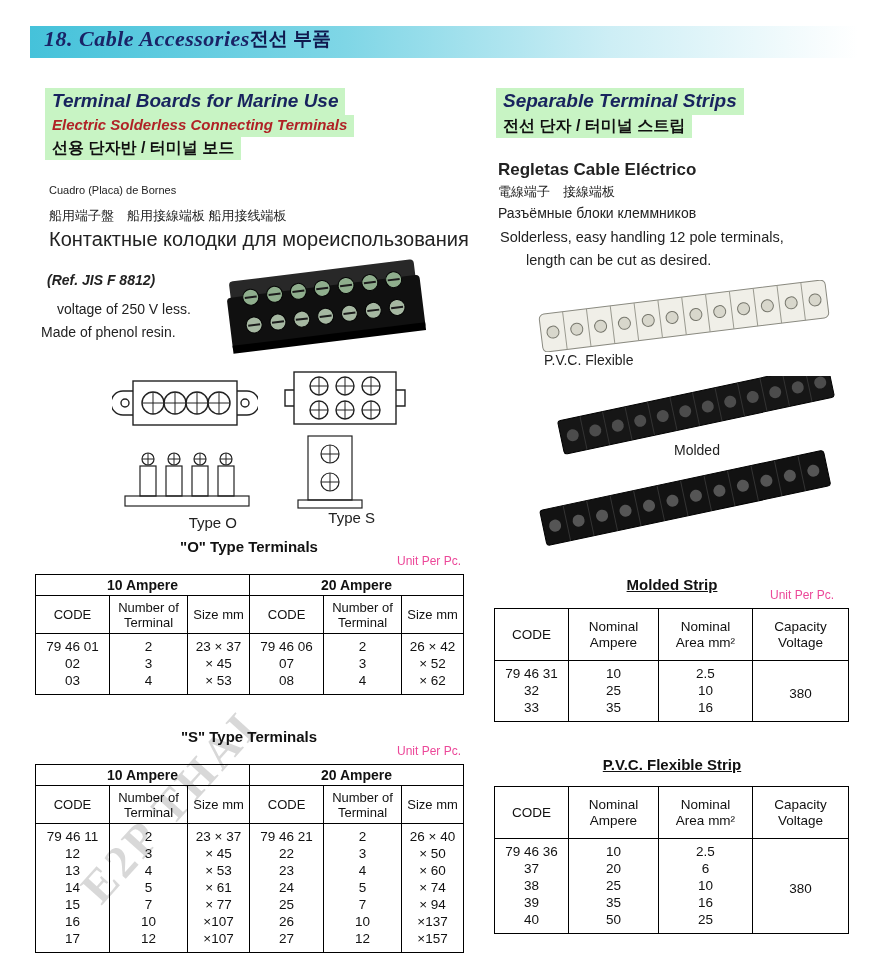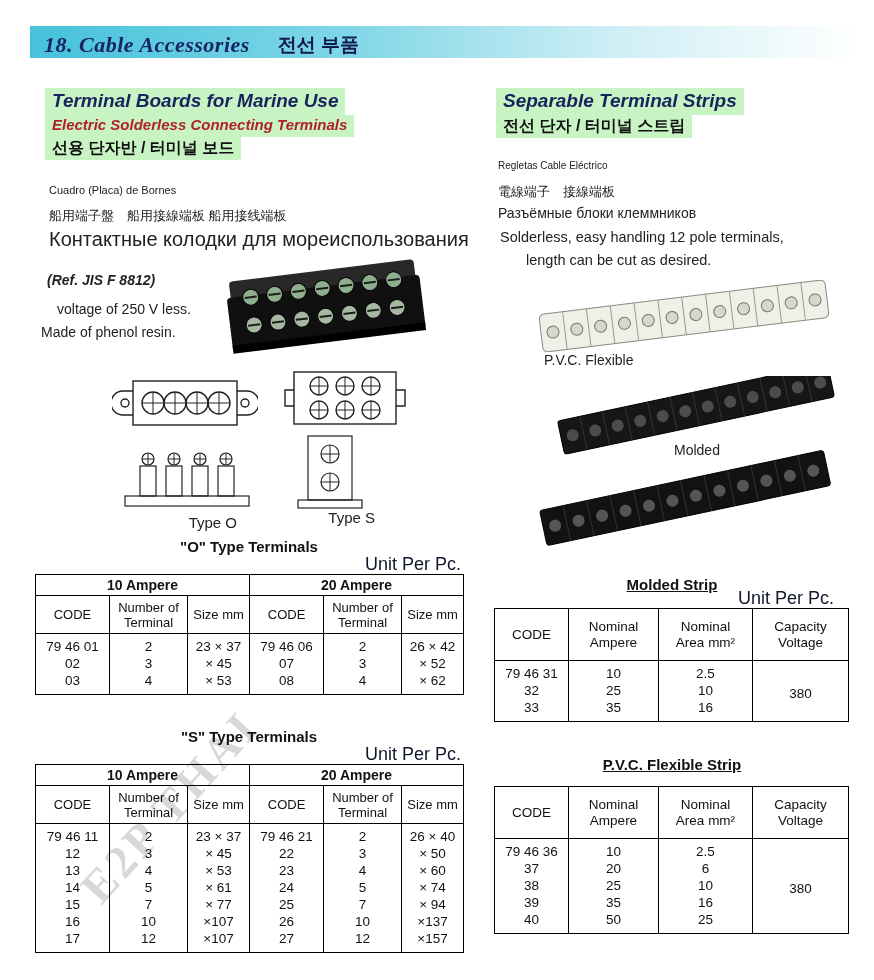--- a/index.html
+++ b/index.html
@@ -6,21 +6,21 @@
   html,body { width:874px; height:980px; }
   body {
     position:relative; background:#ffffff; color:#111;
     font-family:"Liberation Sans", sans-serif; overflow:hidden;
   }
 
   
   .header-bar {
     position:absolute; left:30px; top:26px; width:828px; height:32px;
     background:linear-gradient(90deg,#45c2da 0%, #7fd6e6 38%, #cdeef5 70%, #ffffff 100%);
-    display:flex; align-items:flex-end; gap:28px; padding-left:14px;
+    display:flex; align-items:flex-start; padding-left:14px;
   }
   .header-title {
     font-family:"Liberation Serif", serif; font-style:italic; font-weight:bold;
     font-size:22px; color:#1a2366; letter-spacing:.5px;
   }
   .header-title-kr { font-weight:bold; font-size:19px; color:#10194f; }
 
   
   .col-left  { position:absolute; left:35px;  top:88px; width:430px; height:880px; }
   .col-right { position:absolute; left:488px; top:88px; width:372px; height:880px; }
@@ -30,21 +30,21 @@
   .lt2 { font-size:15px; font-weight:bold; font-style:italic; color:#b02226; }
   .lt3 { font-size:16px; font-weight:bold; color:#101010; }
   .title-block { margin-left:10px; line-height:1.25; }
 
   .txt { position:absolute; color:#222; white-space:nowrap; }
 
   .type-label { position:absolute; font-size:15px; color:#222; width:90px; text-align:right; }
 
   .tbl-title { position:absolute; width:428px; text-align:center; font-weight:bold; font-size:15px; color:#111; }
   .rtbl-title { position:absolute; width:360px; text-align:center; font-weight:bold; font-size:15px; color:#111; text-decoration:underline; }
-  .unit-label { position:absolute; font-size:18px; color:#0f172a; }
+  .unit-label { position:absolute; font-size:12px; color:#ec4899; }
 
   
   table.cat { border-collapse:collapse; table-layout:fixed; position:absolute; background:transparent; }
   table.cat { border:1.5px solid #000; }
   .cat th { border:1px solid #000; font-weight:normal; text-align:center; }
   .cat .grp th { font-weight:bold; font-size:14px; height:21px; }
   .cat .hdr th { font-size:13px; line-height:15px; height:38px; padding:0 2px; }
   .cat2 .hdr th { height:52px; line-height:16px; font-size:13.5px; padding:0 6px; }
   .cat td {
     border-left:1px solid #000; border-right:1px solid #000;
@@ -332,21 +332,21 @@
     </table>
   </div>
 
   <div class="col-right">
 
     <div class="title-block" style="margin-left:8px;">
       <div><span class="hl lt1">Separable Terminal Strips</span></div>
       <div><span class="hl lt3">전선 단자 / 터미널 스트립</span></div>
     </div>
 
-    <div class="txt" style="left:10px; top:72px;  font-size:10px;">Regletas Cable Eléctrico</div>
+    <div class="txt" style="left:10px; top:72px;  font-size:17px;font-weight:bold;">Regletas Cable Eléctrico</div>
     <div class="txt" style="left:10px; top:95px;  font-size:13px;">電線端子　接線端板</div>
     <div class="txt" style="left:10px; top:117px; font-size:14px;">Разъёмные блоки клеммников</div>
     <div class="txt" style="left:12px; top:141px; font-size:14.5px;">Solderless, easy handling 12 pole terminals,</div>
     <div class="txt" style="left:38px; top:164px; font-size:14.5px;">length can  be cut as desired.</div>
 
     <svg class="drawing" style="left:46px; top:192px;" width="300" height="72" viewBox="0 0 300 72">
       <g transform="rotate(-7 150 36)">
         <rect x="6" y="17" width="288" height="38" rx="5" fill="#f0efe8" stroke="#8a8a80" stroke-width="1"></rect>
         <g stroke="#9a9a90" stroke-width="1">
           <path d="M30 17 V55 M54 17 V55 M78 17 V55 M102 17 V55 M126 17 V55 M150 17 V55 M174 17 V55 M198 17 V55 M222 17 V55 M246 17 V55 M270 17 V55"></path>

